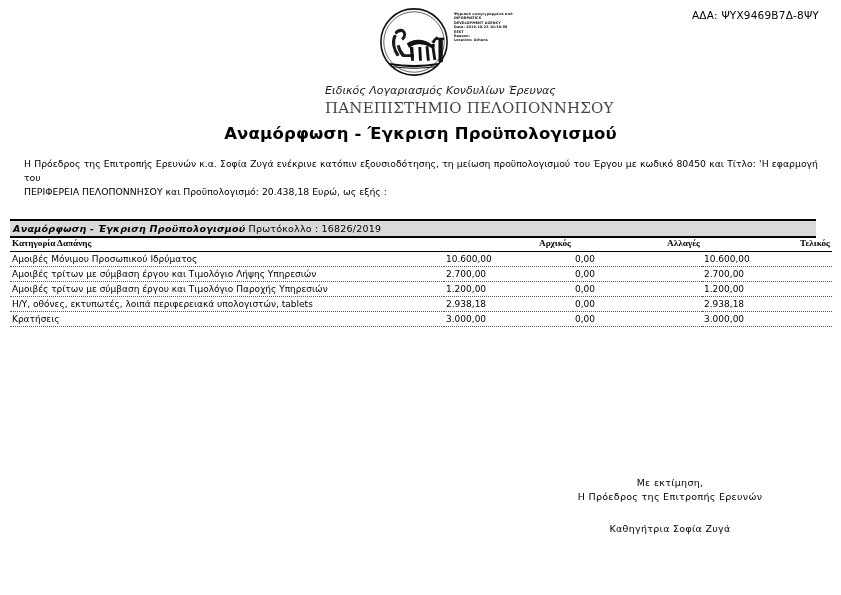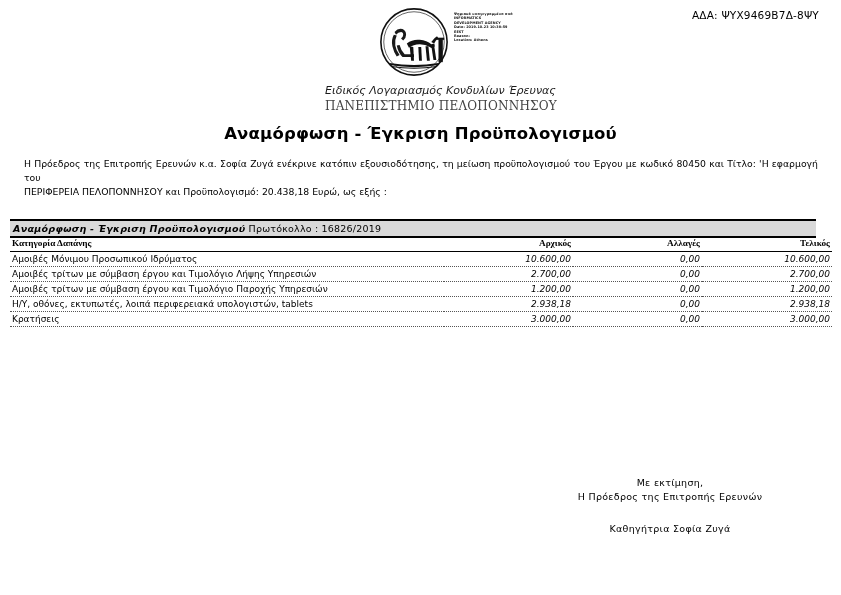--- a/index.html
+++ b/index.html
@@ -71,21 +71,21 @@
     color: #1a1a1a;
     white-space: nowrap;
   }
   .logo-caption-2 {
     position: absolute;
     left: 0;
     top: 93px;
     width: 190px;
     text-align: center;
     font-family: "DejaVu Serif", "Liberation Serif", serif;
-    font-size: 12px;
+    font-size: 15px;
     color: #444;
     letter-spacing: 0.2px;
     white-space: nowrap;
   }
 
   
   .doc-title {
     position: absolute;
     left: 0;
     top: 124px;
@@ -160,21 +160,21 @@
   th.col-num3 { width: 126px; text-align: right; padding-right: 4px; margin-top: 33px; }
 
   table.budget td {
     padding: 2px 2px 2px 2px;
     border-bottom: 1px dotted #555;
     white-space: nowrap;
     overflow: hidden;
     text-overflow: clip;
   }
   td.cat { text-align: left; padding-left: 3px; }
-  td.num { text-align: right; padding-right: 4px; font-style: italic; }
+  td.num { padding-right: 4px; }
 
   
   .signature {
     position: absolute;
     left: 520px;
     top: 476px;
     width: 300px;
     text-align: center;
     font-size: 9.5px;
     line-height: 14px;

